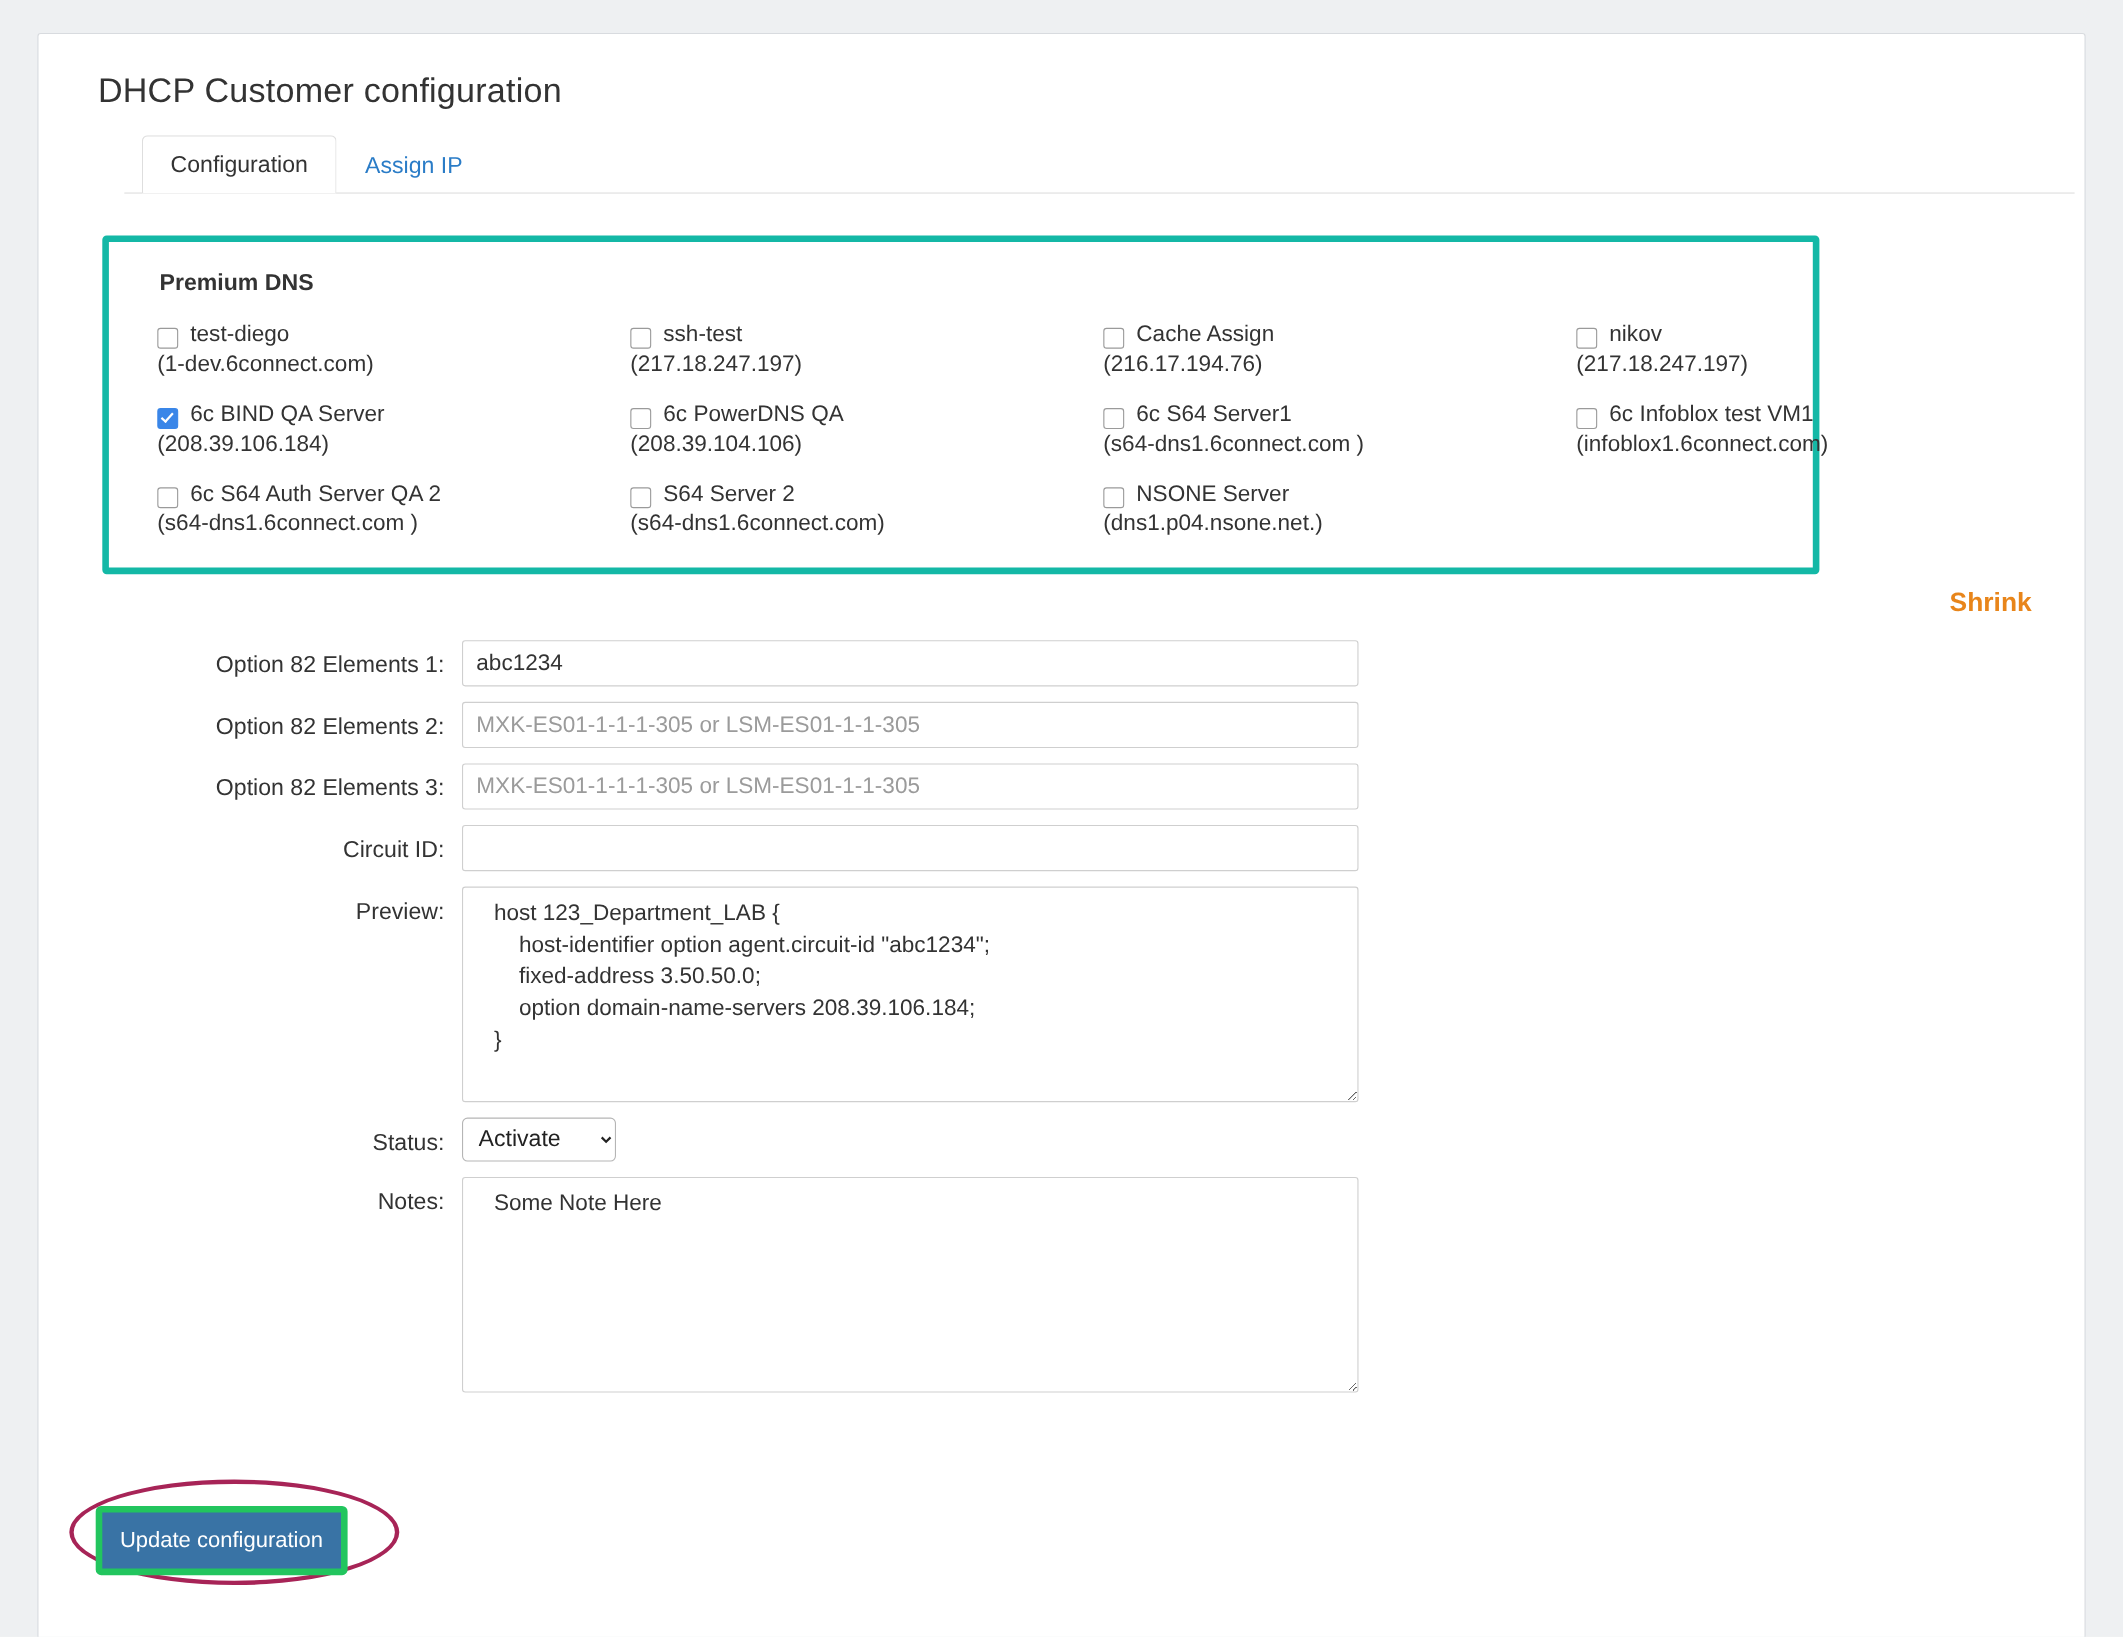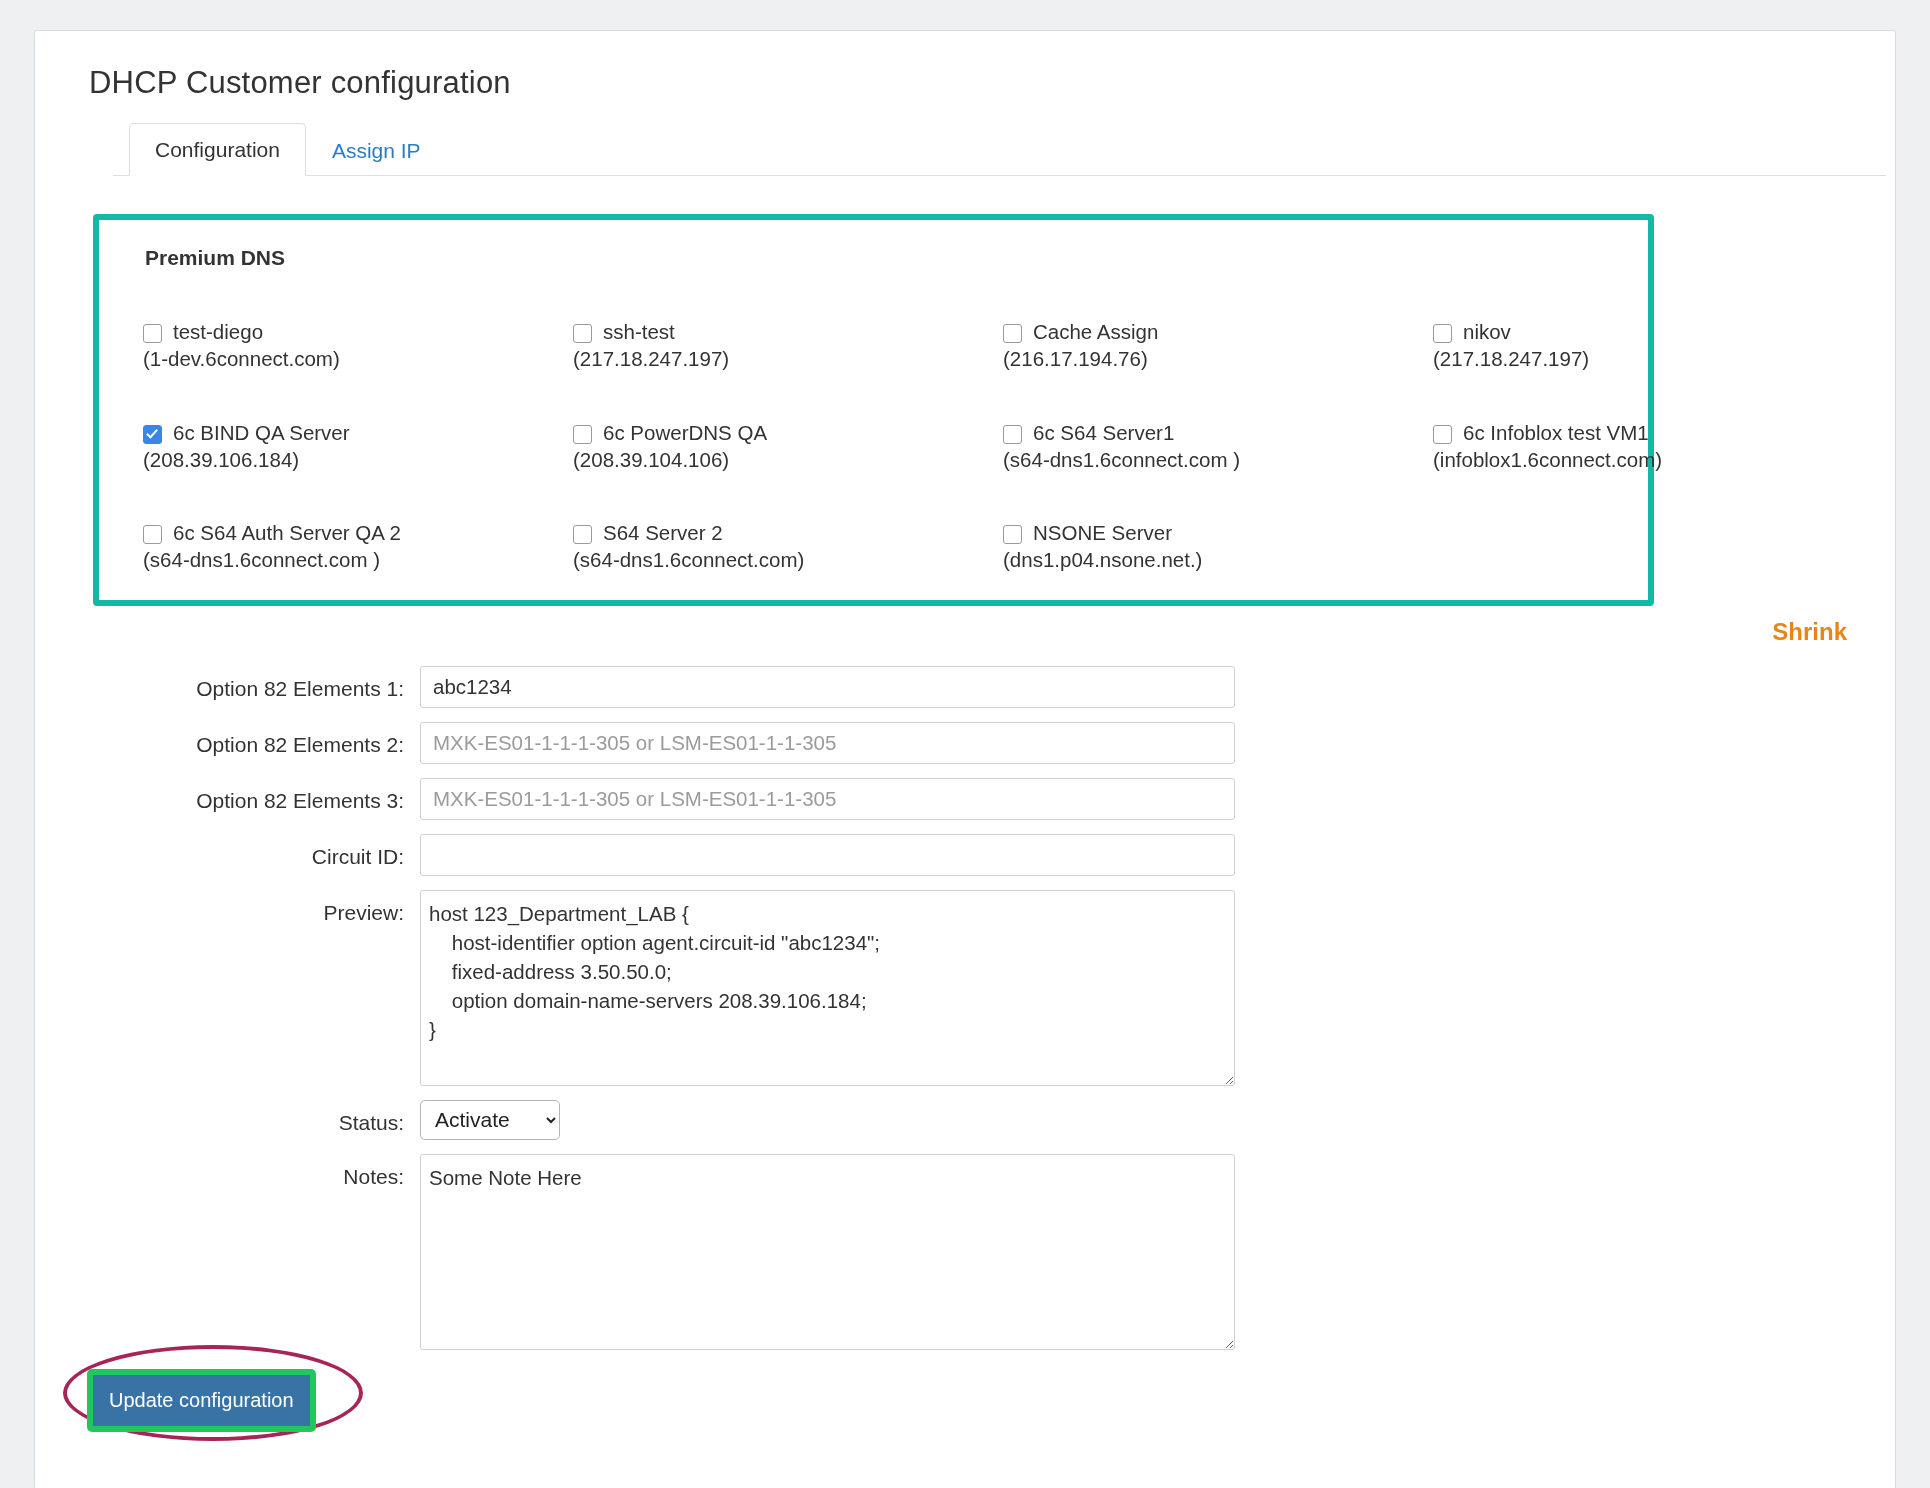--- a/index.html
+++ b/index.html
@@ -82,22 +82,21 @@
     grid-template-columns: 430px 430px 430px 430px;
     row-gap: 18px;
   }
   .dns-item {
     font-size: 20.5px;
     color: #333333;
     line-height: 1.33;
   }
   .dns-row1 {
     display: flex;
-    align-items: center;
-    margin-top: 28px;
+    align-items: flex-end;
   }
   .cb {
     width: 17px;
     height: 17px;
     border: 1px solid #9a9a9a;
     border-radius: 3px;
     background: #fff;
     display: inline-block;
     margin: 4px 11px 0 0;
     flex: none;
@@ -160,21 +159,21 @@
     font-family: "Liberation Sans", sans-serif;
     color: #333;
     background: #fff;
   }
   .finput::placeholder { color: #9b9b9b; }
   .ftext {
     width: 815px;
     box-sizing: border-box;
     border: 1px solid #cfcfcf;
     border-radius: 3px;
-    padding: 8px 8px;
+    padding: 8px 28px;
     font-size: 20.5px;
     font-family: "Liberation Sans", sans-serif;
     color: #333;
     resize: vertical;
     line-height: 1.42;
     background: #fff;
   }
   .preview-ta { height: 196px; }
   .notes-ta { height: 196px; }
   .fselect {

